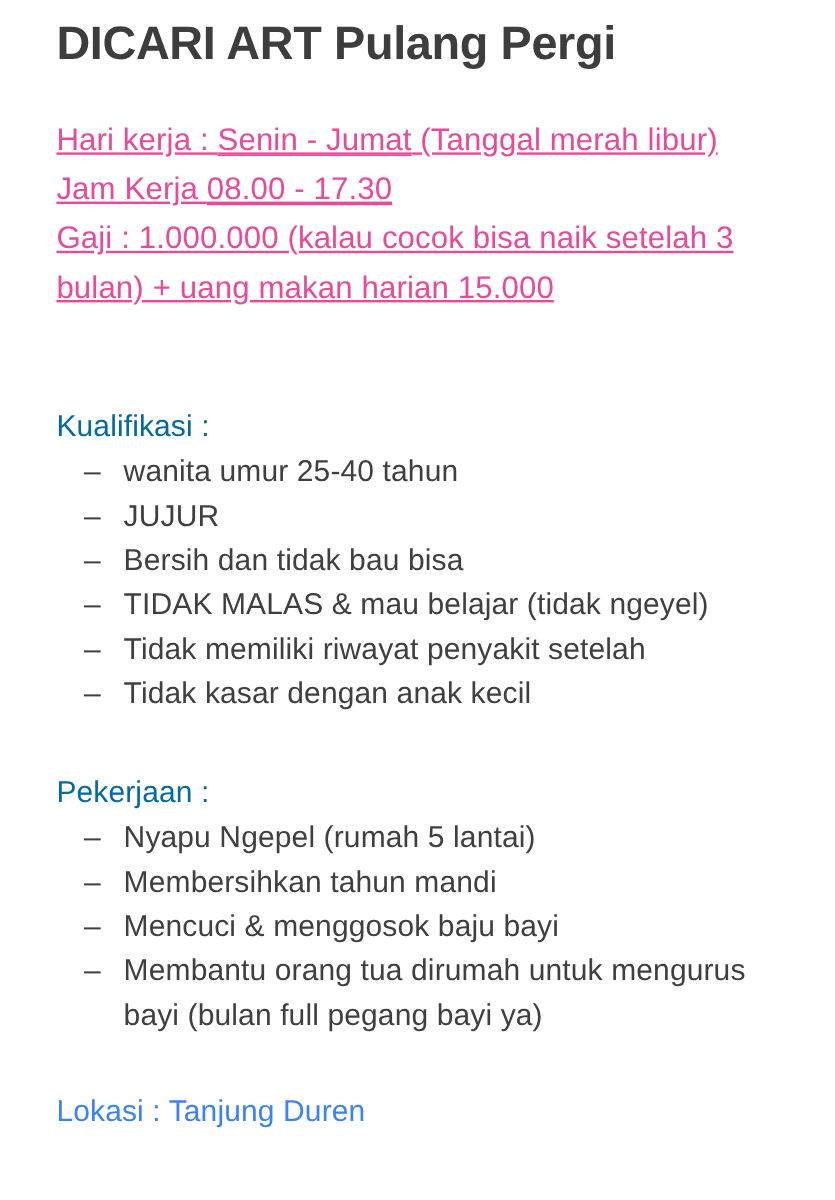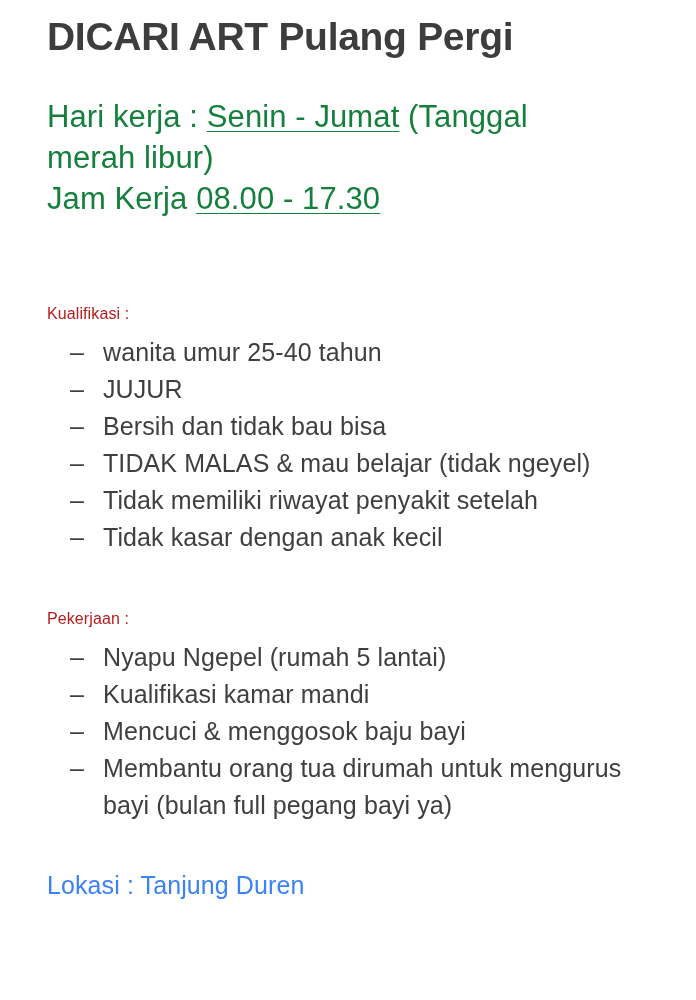--- a/index.html
+++ b/index.html
@@ -36,44 +36,45 @@
     letter-spacing: -0.3px;
     color: #3d3d3d;
     white-space: nowrap;
   }
 
   
   .info-block {
     margin-top: 36px;
   }
   .text-line {
-    font-size: 31px;
+    font-size: 26px;
     line-height: 41px;
-    color: #15803d;
+    color: #ec4899;
     max-width: 575px;
     letter-spacing: 0.1px;
+    text-decoration: underline;
   }
   .text-line .u {
     text-decoration: underline;
     text-underline-offset: 4px;
     text-decoration-thickness: 1px;
   }
 
   
   .section {
     margin-top: 0;
   }
   .section-qualifications { margin-top: 78px; }
   .section-duties        { margin-top: 46px; }
   .section-location      { margin-top: 44px; }
 
   .section-heading {
-    font-size: 16px;
+    font-size: 25px;
     line-height: 34px;
-    color: #b91c1c;
+    color: #0369a1;
     letter-spacing: 0.1px;
   }
 
   .bullet-list {
     list-style: none;
     margin: 0;
     padding: 0;
     margin-top: 3px;
   }
   .bullet-item {
@@ -110,20 +111,21 @@
 <div class="page">
 
   <h1 class="post-title">DICARI ART Pulang Pergi</h1>
 
   <div class="info-block">
 
     <div class="text-line"><span>Hari kerja : </span><span class="u">Senin - Jumat</span><span> (Tanggal merah libur)</span></div>
 
     <div class="text-line"><span>Jam Kerja </span><span class="u">08.00 - 17.30</span></div>
 
+    <div class="text-line">Gaji : 1.000.000 (kalau cocok bisa naik setelah 3 bulan) + uang makan harian 15.000</div>
 
   </div>
 
   <div class="section section-qualifications">
     <div class="section-heading">Kualifikasi :</div>
     <ul class="bullet-list">
       <li class="bullet-item">
         <span class="bullet-marker">–</span>
         <span class="bullet-text">wanita umur 25-40 tahun</span>
       </li>
@@ -152,21 +154,21 @@
 
   <div class="section section-duties">
     <div class="section-heading">Pekerjaan :</div>
     <ul class="bullet-list">
       <li class="bullet-item">
         <span class="bullet-marker">–</span>
         <span class="bullet-text">Nyapu Ngepel (rumah 5 lantai)</span>
       </li>
       <li class="bullet-item">
         <span class="bullet-marker">–</span>
-        <span class="bullet-text">Kualifikasi kamar mandi</span>
+        <span class="bullet-text">Membersihkan tahun mandi</span>
       </li>
       <li class="bullet-item">
         <span class="bullet-marker">–</span>
         <span class="bullet-text">Mencuci &amp; menggosok baju bayi</span>
       </li>
       <li class="bullet-item">
         <span class="bullet-marker">–</span>
         <span class="bullet-text">Membantu orang tua dirumah untuk mengurus bayi (bulan full pegang bayi ya)</span>
       </li>
     </ul>

